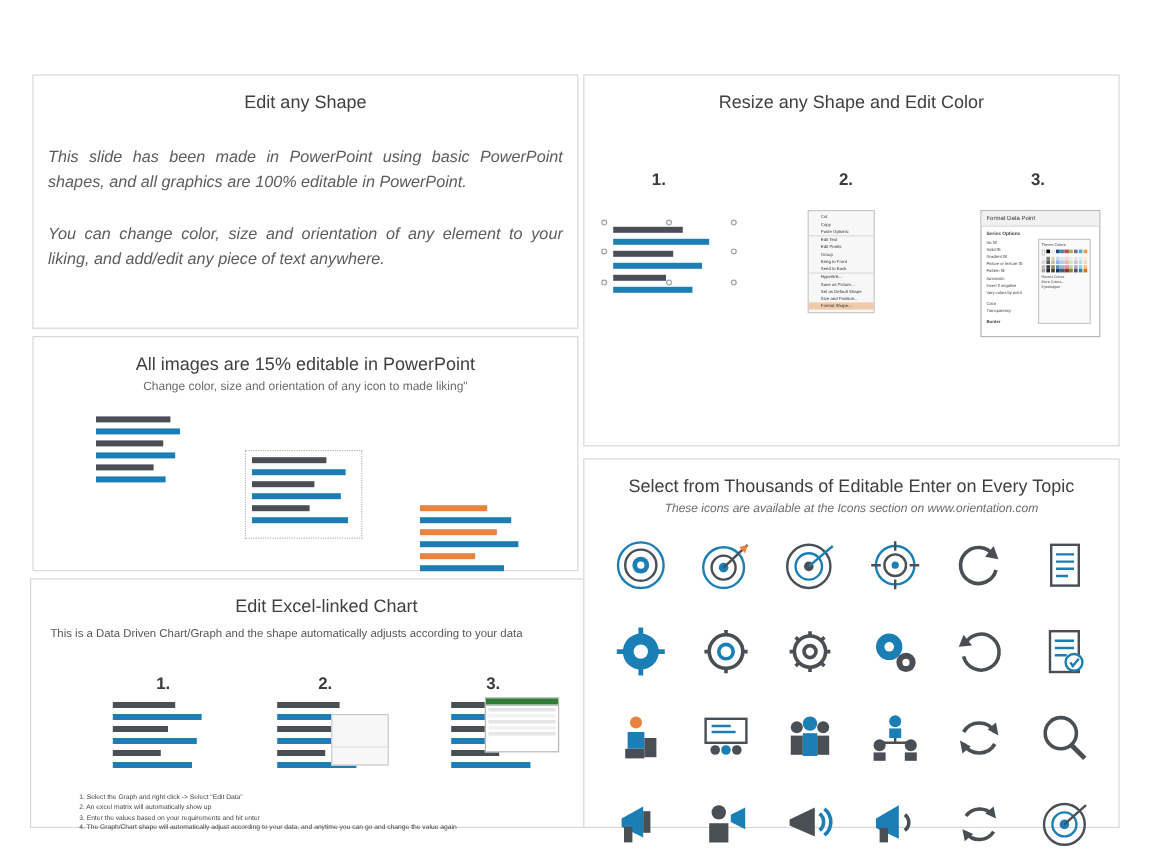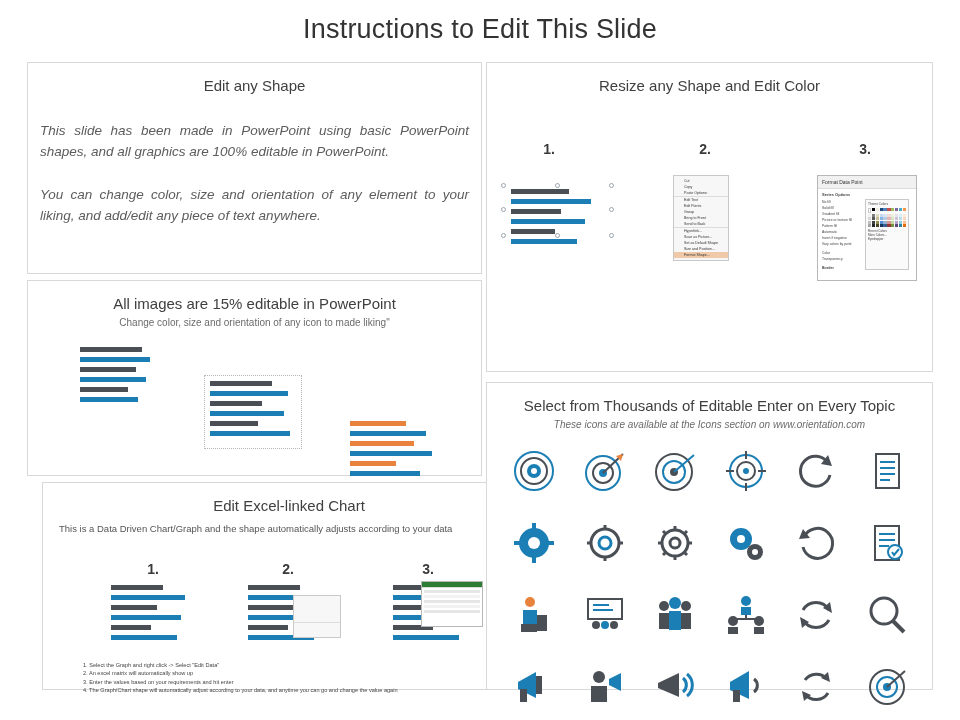--- a/index.html
+++ b/index.html
@@ -54,21 +54,21 @@
   #para1{margin-top:26px;}
   #para2{margin-top:22px;}
 
   
   #panel-images{left:27px;top:280px;width:455px;height:196px;}
 
   .barstack{position:absolute;}
   .bar{height:5px;border-radius:0;margin-bottom:5px;}
 
   
-  #panel-excel{left:42px;top:482px;width:494px;height:208px;}
+  #panel-excel{left:25px;top:482px;width:494px;height:208px;}
   .num{
     font-weight:bold;font-size:14px;color:#3a3a3a;text-align:center;
   }
   .steps{
     position:absolute;left:40px;top:178px;width:400px;
     font-size:5.6px;color:#444;line-height:8.4px;
   }
 
   
   #panel-resize{left:486px;top:62px;width:447px;height:310px;}
@@ -105,21 +105,20 @@
     row-gap:16px;
   }
   .icon-cell{display:flex;align-items:center;justify-content:center;height:56px;}
   svg{display:block;}
 </style>
 </head>
 <body>
 
 <div class="slide">
 
-  <div class="title">Instructions to Edit This Slide</div>
 
   <div class="panel" id="panel-edit-shape">
     <div class="panel-title">Edit any Shape</div>
     <div class="para" id="para1">This slide has been made in PowerPoint using basic PowerPoint shapes, and all graphics are 100% editable in PowerPoint.</div>
     <div class="para" id="para2">You can change color, size and orientation of any element to your liking, and add/edit any piece of text anywhere.</div>
   </div>
 
   <div class="panel" id="panel-images">
     <div class="panel-title">All images are 15% editable in PowerPoint</div>
     <div class="panel-sub">Change color, size and orientation of any icon to made liking"</div>

